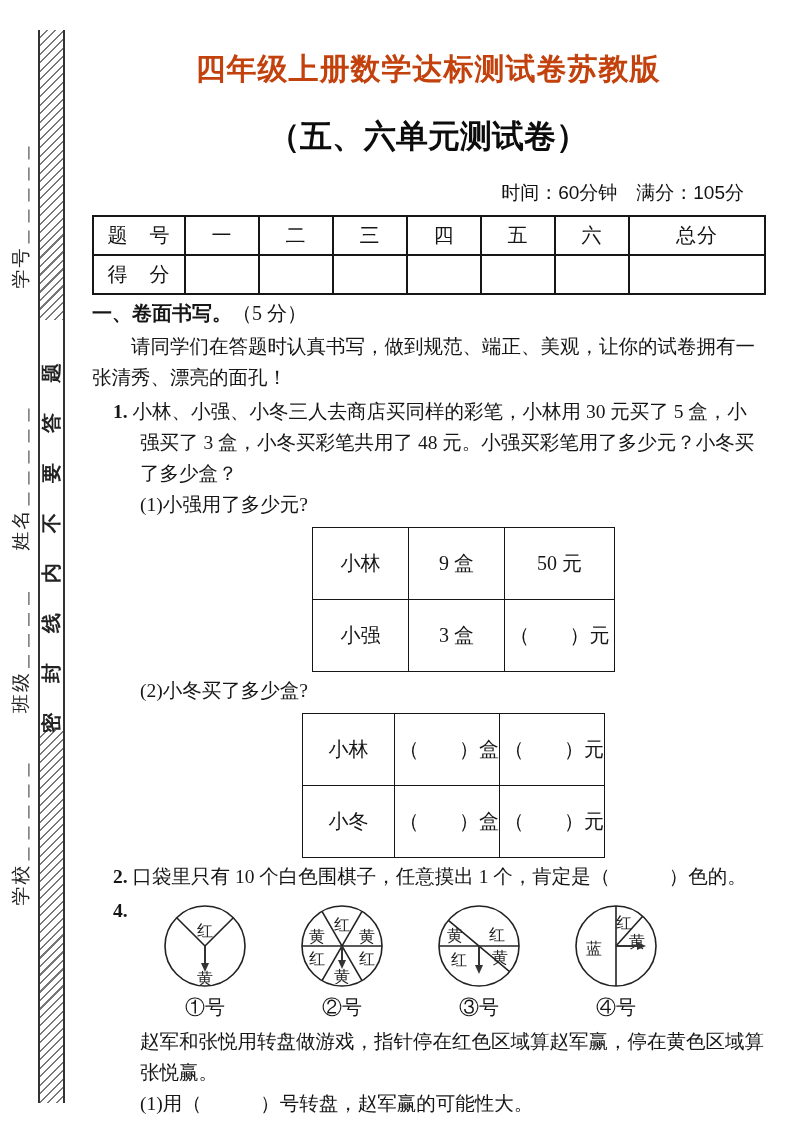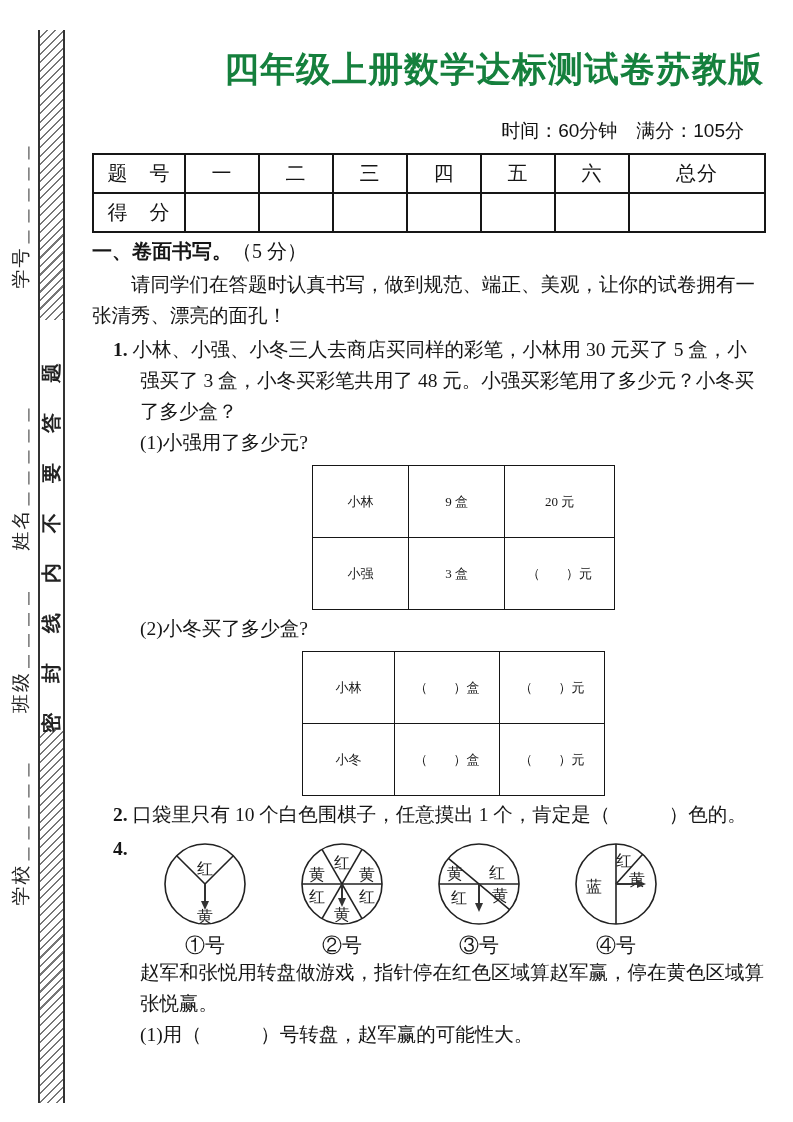--- a/index.html
+++ b/index.html
@@ -32,22 +32,22 @@
     position:absolute;left:51px;top:533px;
     transform:translate(-50%,-50%) rotate(-90deg);
     font-size:20px;font-weight:bold;letter-spacing:30px;
     white-space:nowrap;color:#222;
   }
 
   
   .content{position:absolute;left:92px;top:0;width:672px;}
   .title{
     font-family:"Liberation Sans","DejaVu Sans",sans-serif;
-    font-weight:900;font-size:35px;line-height:50px;
-    text-align:right;margin:44px 0 0;letter-spacing:1px;color:#15803d;
+    font-weight:900;font-size:30px;line-height:50px;
+    text-align:center;margin:44px 0 0;letter-spacing:1px;color:#c2410c;
   }
   .subtitle{
     font-family:"Liberation Sans","DejaVu Sans",sans-serif;
     font-weight:900;font-size:32px;line-height:40px;
     text-align:center;margin:22px 0 0;color:#0c0c0c;
   }
   .meta{
     font-family:"Liberation Sans","DejaVu Sans",sans-serif;
     text-align:right;font-size:19px;margin:24px 20px 0;color:#111;
   }
@@ -62,21 +62,21 @@
   .sec-head .pts{font-weight:normal;}
   .para{font-size:19.5px;line-height:31px;margin:3px 0 0;text-indent:2em;font-family:Liberation Serif, serif;}
 
   .q{font-size:19.5px;line-height:31px;margin:3px 0 0;padding-left:48px;text-indent:-27px;}
   .qno{font-weight:bold;}
   .qline{font-size:19.5px;line-height:31px;margin:0;padding-left:48px;}
 
   table.mini{border-collapse:collapse;table-layout:fixed;}
   table.mini td{
     border:1.8px solid #161616;height:37px;text-align:center;
-    font-size:13px;padding:17px 4px;white-space:nowrap;
+    font-size:20px;padding:17px 4px;white-space:nowrap;
   }
   .t1{margin:7px 0 3px 220px;width:302px;}
   .t2{margin:7px 0 3px 210px;width:302px;}
 
   
   .q4block{position:relative;padding-left:48px;margin-top:6px;}
   .q4no{position:absolute;left:21px;top:2px;font-size:19.5px;}
   .spinners{display:flex;gap:7px;}
   .spinner{width:130px;text-align:center;}
   .spinner svg{display:block;margin:0 auto;}
@@ -98,20 +98,21 @@
 
   <div class="seal-strip">
     <div class="hatch hatch-top"></div>
     <div class="hatch hatch-bottom"></div>
   </div>
   <div class="seal-text">密封线内不要答题</div>
 
   <div class="content">
 
     <div class="title">四年级上册数学达标测试卷苏教版</div>
+    <div class="subtitle">（五、六单元测试卷）</div>
     <div class="meta">时间：60分钟　满分：105分</div>
 
     <table class="score">
       <colgroup>
         <col style="width:92px">
           <col style="width:74px">
           <col style="width:74px">
           <col style="width:74px">
         <col style="width:74px">
           <col style="width:74px">
@@ -154,21 +155,21 @@
     <table class="mini t1">
       <colgroup>
           <col style="width:96px">
           <col style="width:96px">
           <col style="width:110px">
         </colgroup>
       <tbody>
           <tr>
         <td>小林</td>
         <td>9 盒</td>
-        <td>20 元</td>
+        <td>50 元</td>
       </tr>
       <tr>
         <td>小强</td>
         <td>3 盒</td>
         <td>（　　）元</td>
       </tr>
     </tbody>
       </table>
 
     <p class="qline">(2)小冬买了多少盒?</p>
@@ -256,17 +257,17 @@
             <text class="wheel-text" x="36" y="56" text-anchor="middle">蓝</text>
             <line class="ptr" x1="58" y1="48" x2="80" y2="48"></line>
             <polygon class="ptr-head" points="79,44 79,52 88,48"></polygon>
           </svg>
           <div class="spinner-label">④号</div>
         </div>
 
       </div>
     </div>
 
-    <p class="qline" style="">赵军和张悦用转盘做游戏，指针停在红色区域算赵军赢，停在黄色区域算张悦赢。</p>
+    <p class="qline" style="margin-top:7px">赵军和张悦用转盘做游戏，指针停在红色区域算赵军赢，停在黄色区域算张悦赢。</p>
     <p class="qline">(1)用（　　　）号转盘，赵军赢的可能性大。</p>
 
   </div>
 </div>
 
 </body></html>

